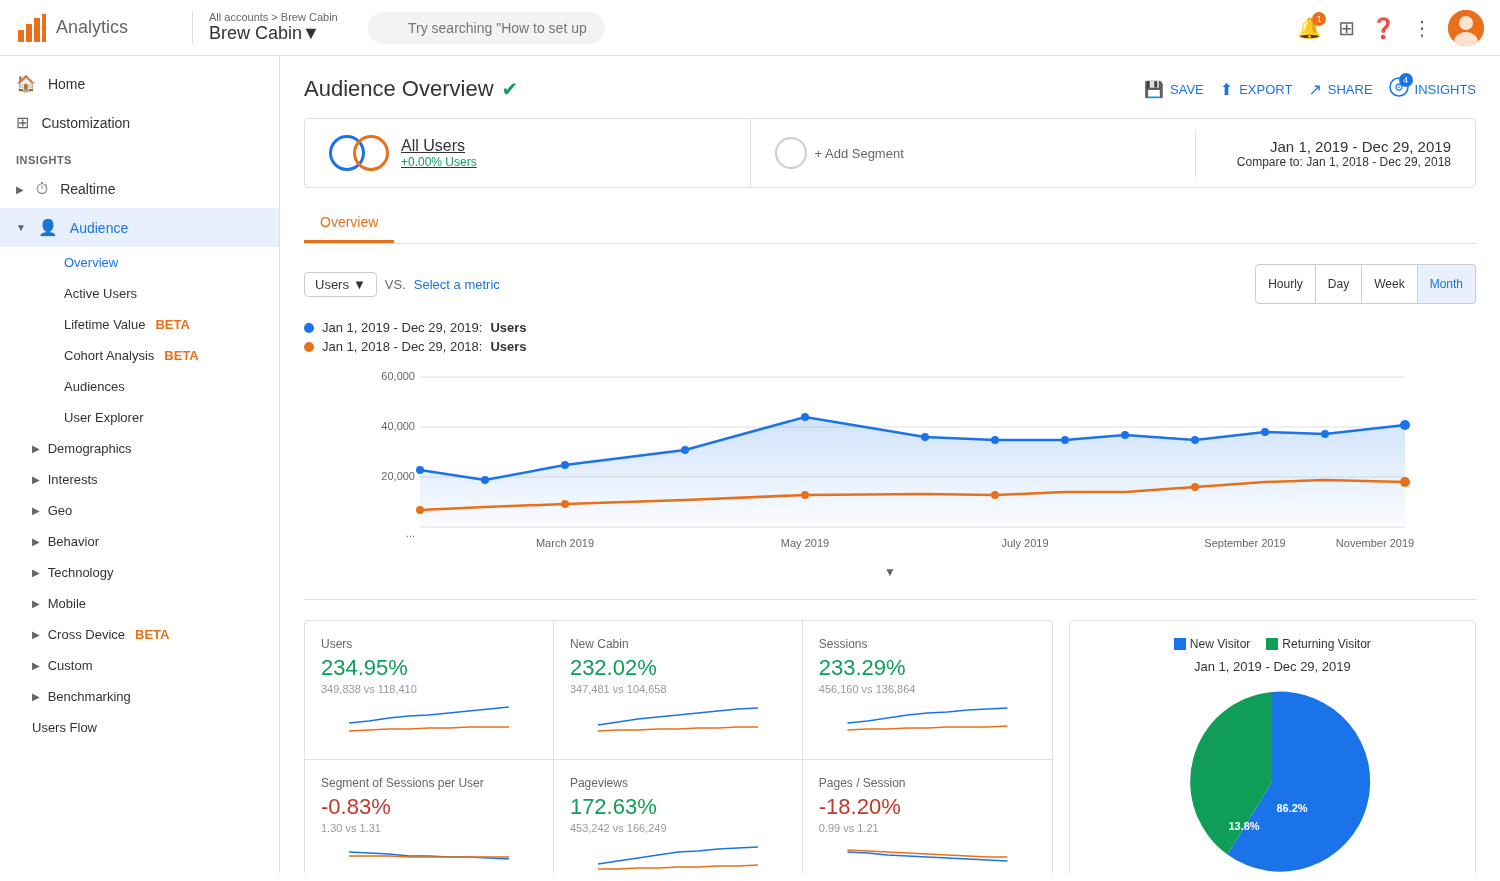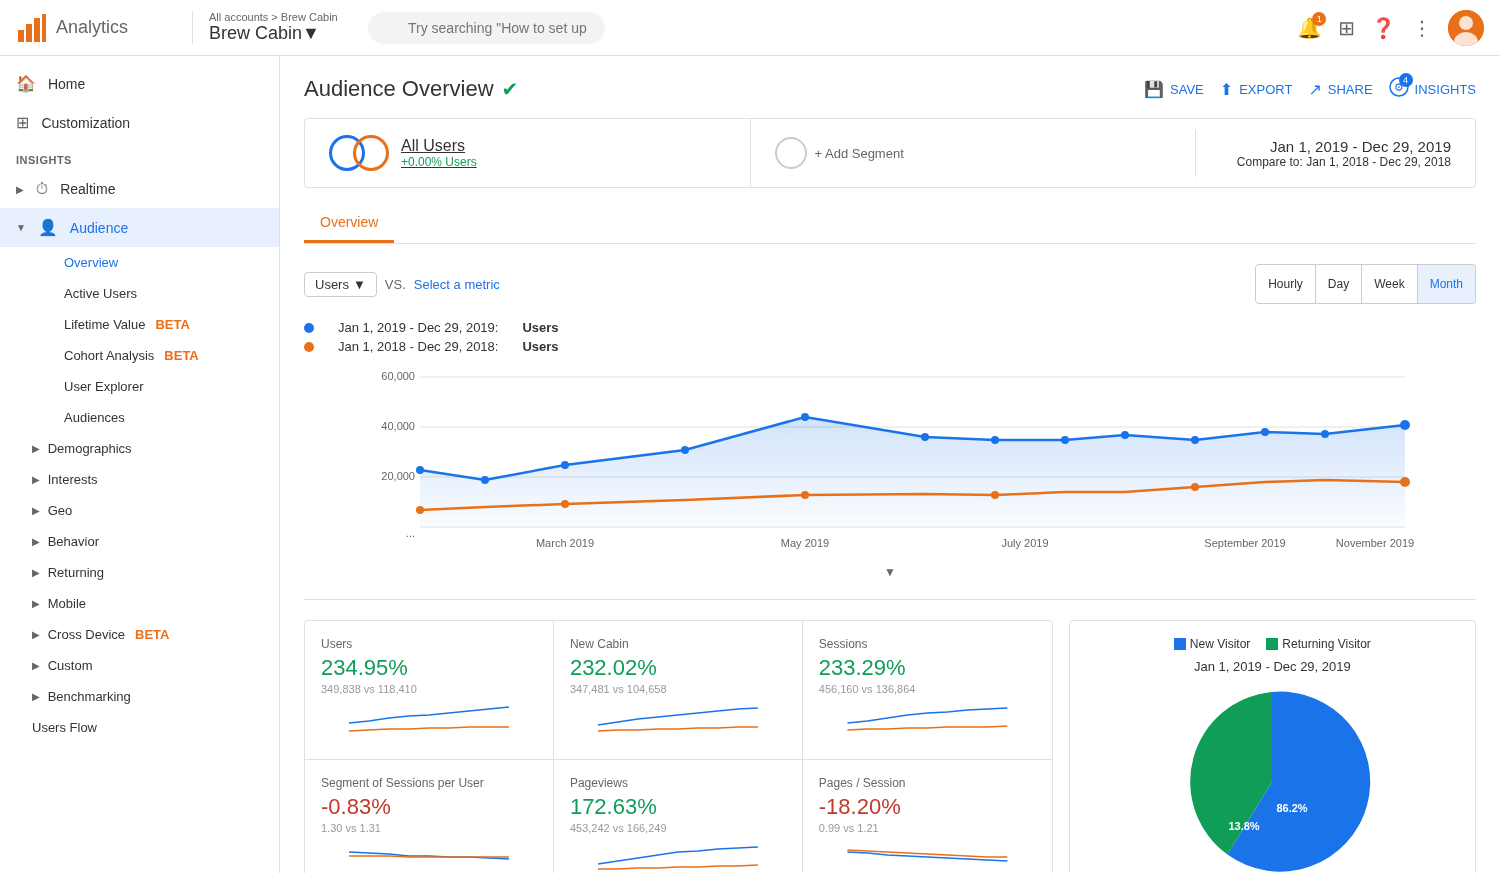--- a/index.html
+++ b/index.html
@@ -358,21 +358,21 @@
     .chart-legend {
       display: flex;
       flex-direction: column;
       gap: 4px;
       margin-bottom: 8px;
       font-size: 13px;
     }
     .legend-item {
       display: flex;
       align-items: center;
-      gap: 24px;
+      gap: 8px;
     }
     .legend-dot {
       width: 10px;
       height: 10px;
       border-radius: 50%;
     }
 
     
     .chart-wrapper {
       position: relative;
@@ -511,24 +511,24 @@
       </div>
       <div class="sidebar-sub-item">
         <span>Lifetime Value</span>
         <span class="beta-badge">BETA</span>
       </div>
       <div class="sidebar-sub-item">
         <span>Cohort Analysis</span>
         <span class="beta-badge">BETA</span>
       </div>
       <div class="sidebar-sub-item">
+        <span>Audiences</span>
+      </div>
+      <div class="sidebar-sub-item">
         <span>User Explorer</span>
-      </div>
-      <div class="sidebar-sub-item">
-        <span>Audiences</span>
       </div>
     </div>
 
     <div style="padding-left: 32px;">
       <div class="sidebar-section-header">
         <span class="chevron">▶</span>
         <span>Demographics</span>
       </div>
       <div class="sidebar-section-header">
         <span class="chevron">▶</span>
@@ -537,21 +537,21 @@
       <div class="sidebar-section-header">
         <span class="chevron">▶</span>
         <span>Geo</span>
       </div>
       <div class="sidebar-section-header">
         <span class="chevron">▶</span>
         <span>Behavior</span>
       </div>
       <div class="sidebar-section-header">
         <span class="chevron">▶</span>
-        <span>Returning</span>
+        <span>Technology</span>
       </div>
       <div class="sidebar-section-header">
         <span class="chevron">▶</span>
         <span>Mobile</span>
       </div>
       <div class="sidebar-section-header">
         <span class="chevron">▶</span>
         <span>Cross Device</span>
         <span class="beta-badge">BETA</span>
       </div>

